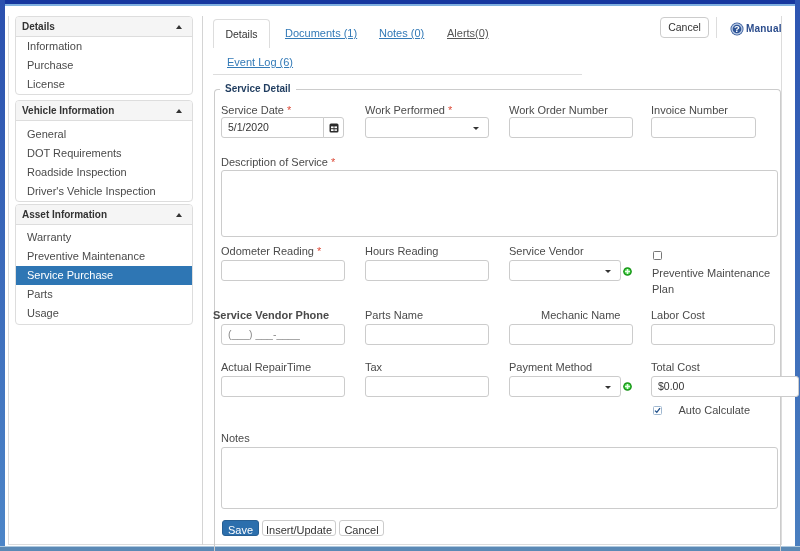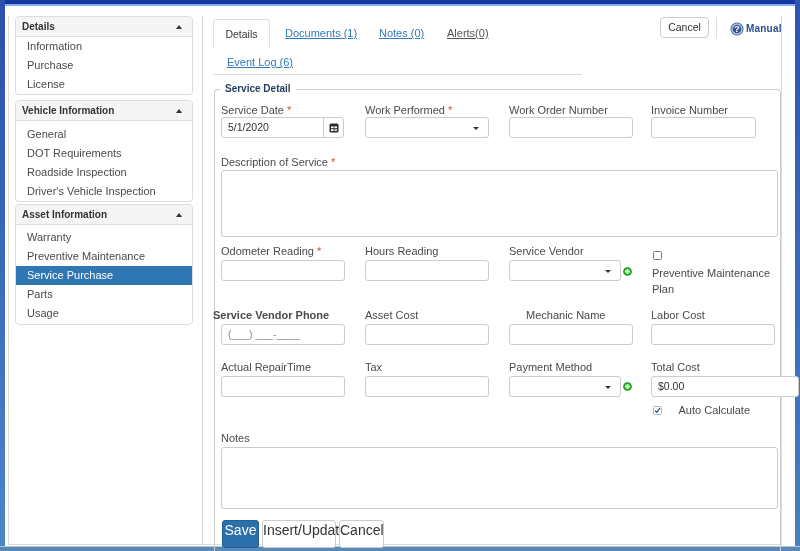--- a/index.html
+++ b/index.html
@@ -67,21 +67,21 @@
 .ta { background:#fff; border:1px solid #ccc; border-radius:3px; }
 .sel { background:#fff; border:1px solid #ccc; border-radius:3px; height:21px; }
 .sel .car { position:absolute; right:9px; top:8.5px; width:0; height:0;
   border-left:3px solid transparent; border-right:3px solid transparent;
   border-top:3.5px solid #333; }
 .calbtn { background:#fff; border:1px solid #ccc; border-radius:0 3px 3px 0;
   width:21px; height:21px; text-align:center; }
 .ph { color:#8a8a8a; }
 .cb { width:9px; height:9px; border:1px solid #777; border-radius:1.5px;
   background:#fff; }
-.btn { height:28px; font-size:14px; text-align:center; line-height:19px;
+.btn { height:16px; font-size:11px; text-align:center; line-height:19px;
   border-radius:3px; border:1px solid #ccc; background:#fff; color:#333; }
 .btn-primary { background:#2c6fad; border-color:#275f93; color:#fff; }
 </style>
 </head>
 <body>
 
 <div class="abs outline"></div>
 <div class="abs divider"></div>
 <div class="abs f-top"></div>
 <div class="abs f-left"></div>
@@ -170,22 +170,22 @@
 <svg class="abs" style="left:623px; top:266.5px;" width="9" height="9" viewBox="0 0 10 10">
   <circle cx="5" cy="5" r="4.8" fill="#149114"></circle>
   <circle cx="5" cy="5" r="3.4" fill="#3ecf3e"></circle>
   <rect x="4.1" y="2.2" width="1.8" height="5.6" fill="#e9ffe9"></rect>
   <rect x="2.2" y="4.1" width="5.6" height="1.8" fill="#e9ffe9"></rect>
 </svg>
 <div class="abs cb" style="left:652.5px; top:250.5px;"></div>
 <div class="abs lbl" style="left:652px; top:264.5px; line-height:16px;">Preventive Maintenance<br>Plan</div>
 
 <div class="abs lbl" style="left:213px; top:308.5px;font-weight:bold;">Service Vendor Phone</div>
-<div class="abs lbl" style="left:365px; top:308.5px;">Asset Cost</div>
-<div class="abs lbl" style="left:494px; top:308.5px;padding-left:32px;">Mechanic Name</div>
+<div class="abs lbl" style="left:365px; top:308.5px;">Parts Name</div>
+<div class="abs lbl" style="left:509px; top:308.5px;padding-left:32px;">Mechanic Name</div>
 <div class="abs lbl" style="left:651px; top:308.5px;">Labor Cost</div>
 <div class="abs inp ph" style="left:221px; top:324px; width:124px;">(___) ___-____</div>
 <div class="abs inp" style="left:365px; top:324px; width:124px;"></div>
 <div class="abs inp" style="left:509px; top:324px; width:124px;"></div>
 <div class="abs inp" style="left:651px; top:324px; width:124px;"></div>
 
 <div class="abs lbl" style="left:221px; top:360.5px;">Actual RepairTime</div>
 <div class="abs lbl" style="left:365px; top:360.5px;">Tax</div>
 <div class="abs lbl" style="left:509px; top:360.5px;">Payment Method</div>
 <div class="abs lbl" style="left:651px; top:360.5px;">Total Cost</div>

